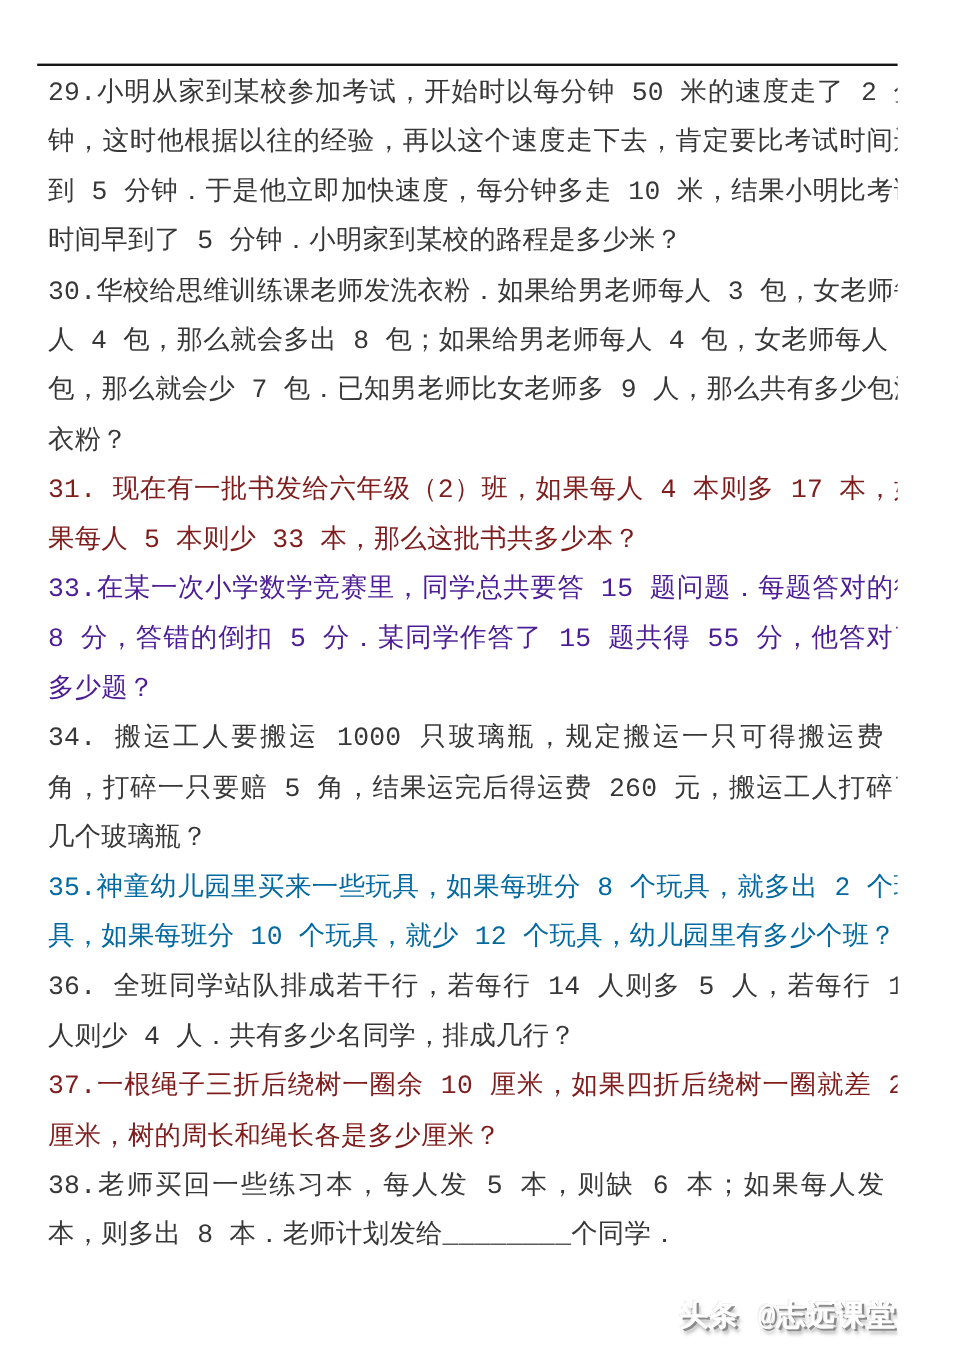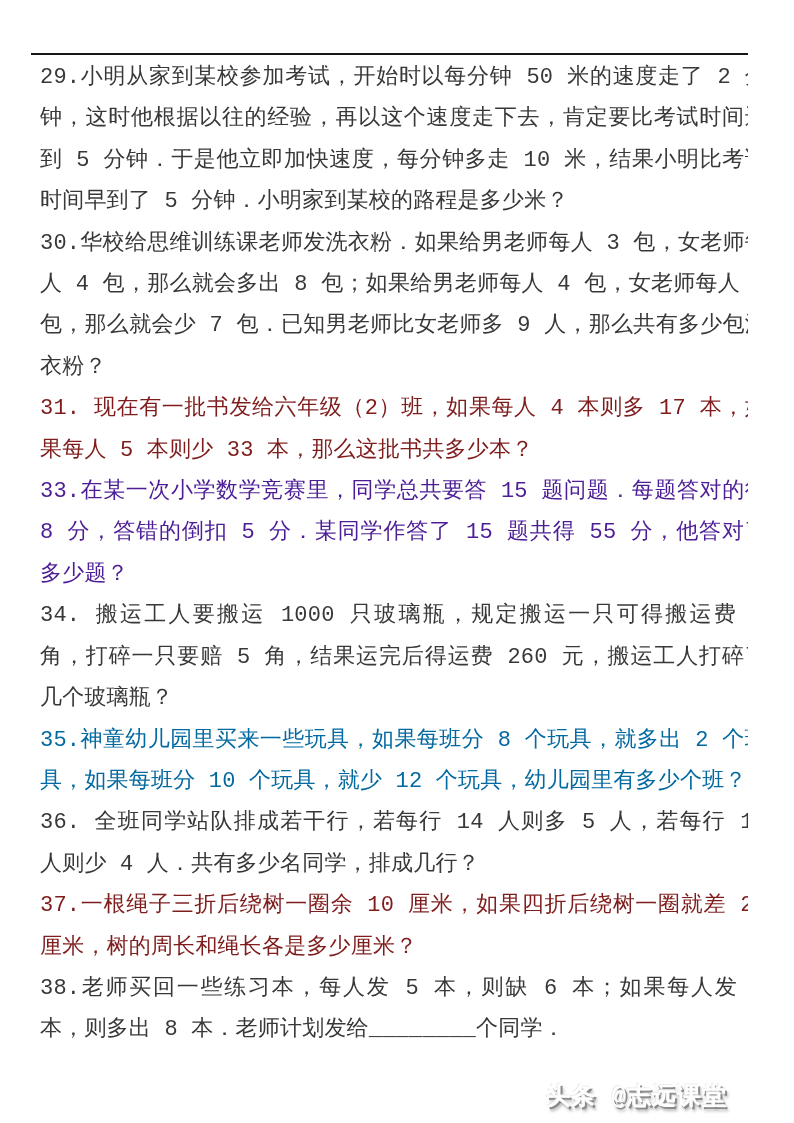--- a/index.html
+++ b/index.html
@@ -36,21 +36,21 @@
     line-height: 41.4px;
     color: #383838;
     text-align: justify;
     text-justify: inter-ideograph;
     letter-spacing: 0.2px;
     word-break: break-all;
   }
   .watermark {
     position: absolute;
     top: 1080px;
-    right: 21px;
+    right: 1px;
     font-size: 24px;
     font-weight: bold;
     letter-spacing: 1px;
     color: #ffffff;
     text-shadow:
       -1px -1px 0 #ededed,
       2px 2px 0 #8b8b8b,
       3px 4px 3px rgba(90, 90, 90, 0.45);
     white-space: nowrap;
   }

